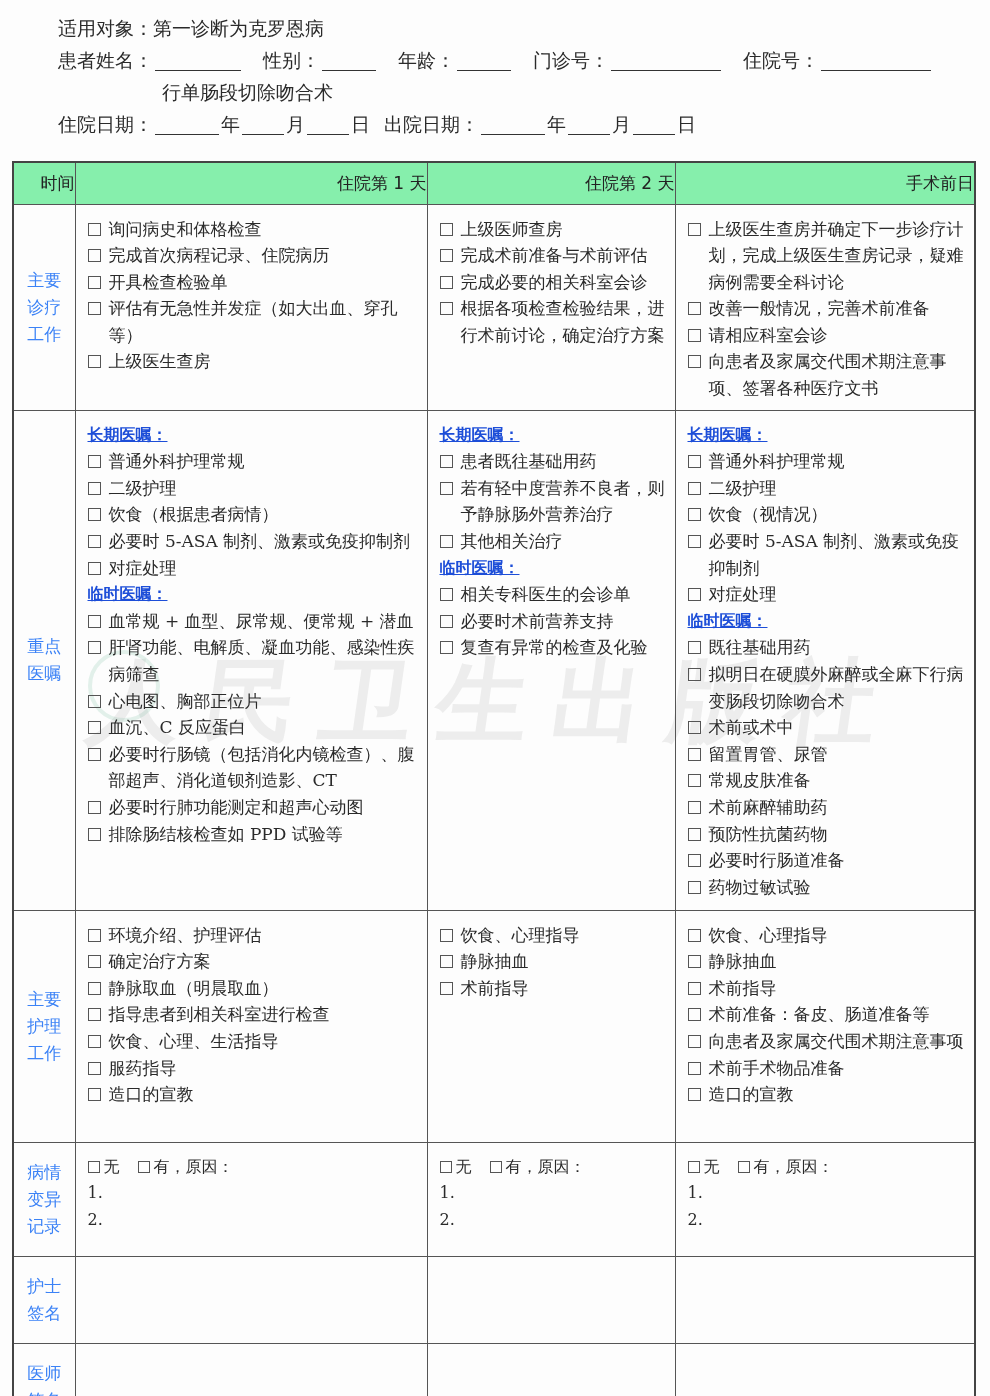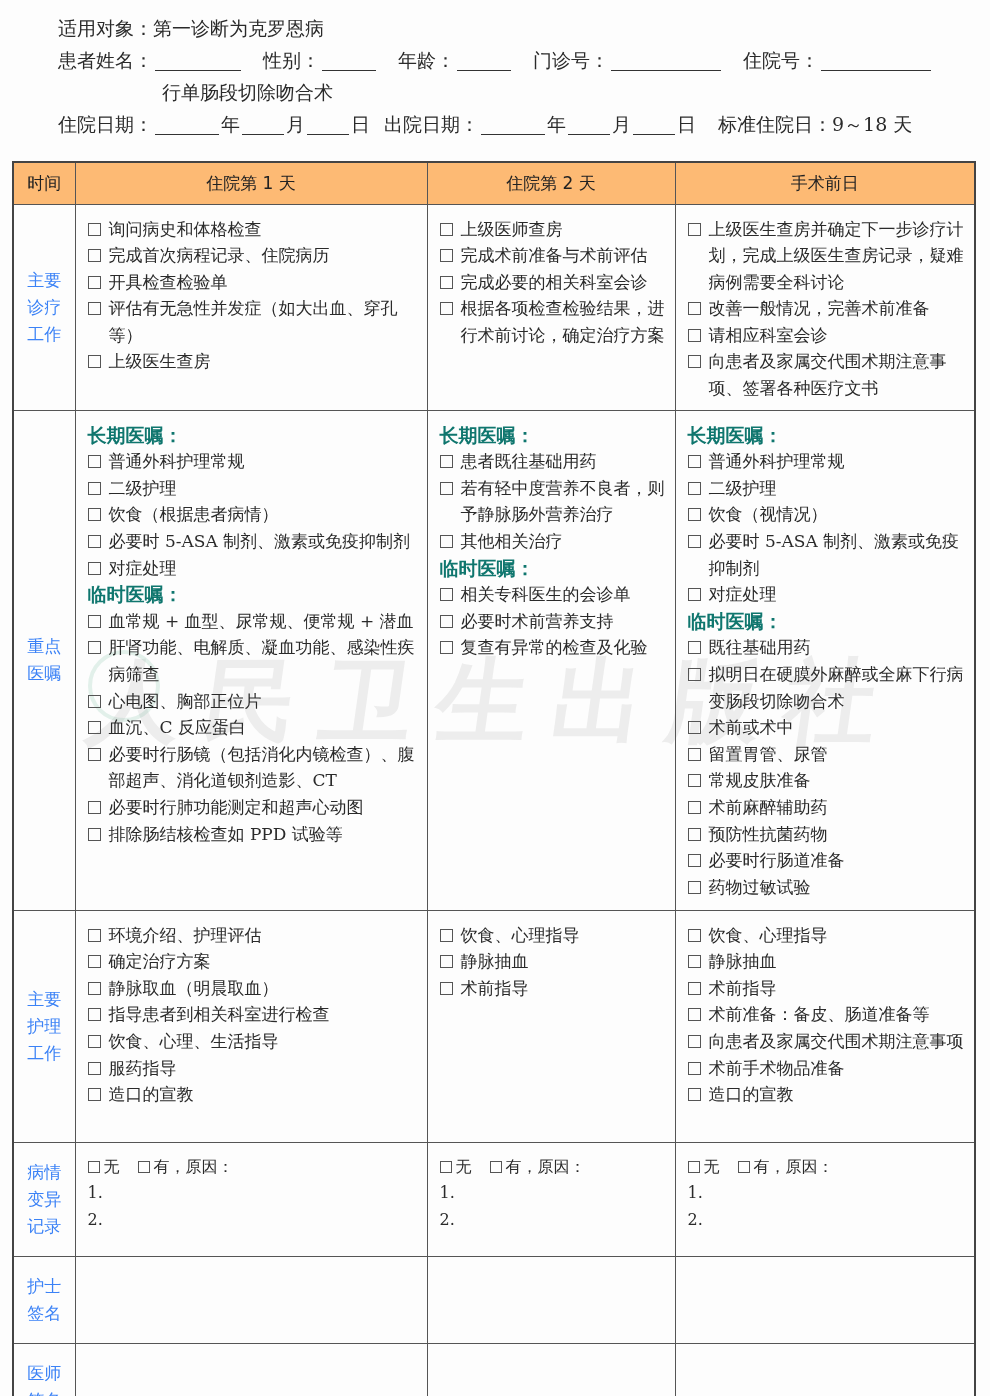--- a/index.html
+++ b/index.html
@@ -8,27 +8,27 @@
 
   .header { position: absolute; left: 58px; top: 12px; width: 900px; font-size: 19px; line-height: 32px; }
   .hline { display: flex; align-items: center; white-space: nowrap; }
   .indent { padding-left: 104px; }
   .blank { display: inline-block; border-bottom: 1.5px solid #333; height: 22px; margin: 0 2px; vertical-align: baseline; }
   .gap { display: inline-block; }
 
   table.path { position: absolute; left: 12px; top: 161px; width: 962px; border-collapse: collapse; table-layout: fixed; font-size: 17px; }
   table.path td, table.path th { border: 1.5px solid #555; vertical-align: top; }
   table.path { border: 2px solid #444; }
-  th { background: #fdba74; font-family: "DejaVu Sans", "Liberation Sans", sans-serif; font-weight: normal; font-size: 17px; height: 42px; vertical-align: middle !important; text-align: center; color: #222; }
+  th { background: #86efac; font-family: "DejaVu Sans", "Liberation Sans", sans-serif; font-weight: normal; font-size: 17px; height: 42px; vertical-align: middle !important; text-align: right; color: #222; }
   td.rowlabel { text-align: center; vertical-align: middle !important; font-size: 17px; line-height: 27px; padding: 16px 4px; color: #3b82f6; }
   td.cell { padding: 11px 10px 8px 12px; line-height: 26.6px; }
   .item { display: flex; }
   .box { flex: 0 0 auto; width: 13px; height: 13px; border: 1.2px solid #555; margin: 7px 8px 0 0; }
   .txt { flex: 1; }
-  .sect { font-family: "DejaVu Sans", "Liberation Sans", sans-serif; font-weight: bold; font-size: 19px; color: #0f766e; }
+  .sect { font-family: "DejaVu Sans", "Liberation Sans", sans-serif; font-weight: bold; font-size: 16px; color: #1d4ed8; text-decoration: underline; }
   .var { line-height: 26px; font-size: 16px; }
   .var .box { display: inline-block; margin: 0 4px 0 0; vertical-align: -1px; width: 12px; height: 12px; }
   .watermark { position: absolute; left: 90px; top: 640px; width: 800px; height: 110px; font-size: 92px; letter-spacing: 24px; color: rgba(140,140,140,0.14); font-family: "DejaVu Serif", serif; font-weight: bold; pointer-events: none; white-space: nowrap; transform: skewX(-8deg); }
   .seal { position: absolute; left: 88px; top: 650px; width: 72px; height: 72px; border-radius: 50%; border: 4px solid rgba(120,190,160,0.2); pointer-events: none; }
 </style>
 </head>
 <body>
 
 <div class="seal"></div>
 <div class="watermark">人民卫生出版社</div>
@@ -67,21 +67,20 @@
     <span>日</span>
     <span class="gap" style="width:14px"></span>
     <span>出院日期：</span>
     <span class="blank" style="width:64px"></span>
     <span>年</span>
     <span class="blank" style="width:42px"></span>
     <span>月</span>
     <span class="blank" style="width:42px"></span>
     <span>日</span>
     <span class="gap" style="width:22px"></span>
-    <span>标准住院日：9～18 天</span>
   </div>
 </div>
 
 <table class="path">
   <colgroup>
     <col style="width:62px">
       <col style="width:352px">
       <col style="width:248px">
       <col style="width:300px">
   </colgroup>

